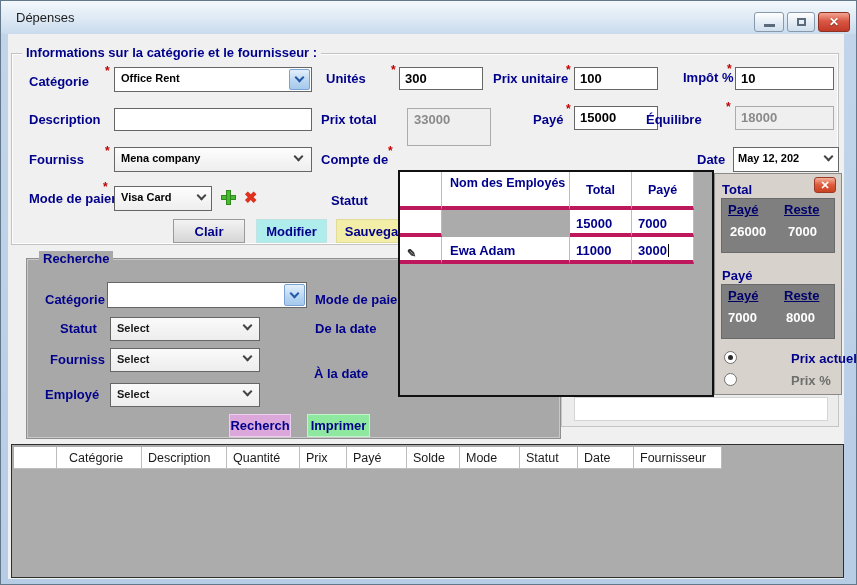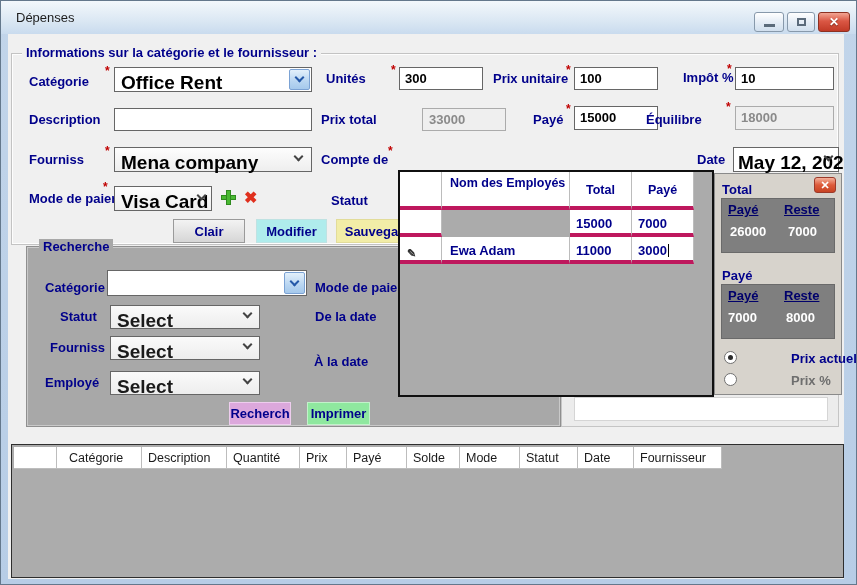--- a/index.html
+++ b/index.html
@@ -27,21 +27,21 @@
   .legend { position:absolute; left:10px; top:-9px; padding:0 4px; background:#f0f0f0;
     font-size:13px; font-weight:bold; color:#00008B; white-space:nowrap; }
 
   .lbl { position:absolute; font-size:13px; font-weight:bold; color:#00008B; white-space:nowrap; }
   .star { position:absolute; font-size:12px; font-weight:bold; color:#C00000; }
 
   .tb { position:absolute; background:#fff; border:1px solid #666; font-size:13px; font-weight:bold;
     color:#000; padding:3px 5px 0 5px; overflow:hidden; white-space:nowrap; }
   .tb.disabled { background:#efefef; color:#8a8a8a; border-color:#ababab; }
 
-  .combo { position:absolute; background:#fff; border:1px solid #666; font-size:19px; font-weight:bold; color:#000; }
+  .combo { position:absolute; background:#fff; border:1px solid #666; font-size:11px; font-weight:bold; color:#000; }
   .combo .txt { position:absolute; left:6px; top:4px; white-space:nowrap; }
   .dd-blue { position:absolute; right:1px; top:1px; bottom:1px; width:21px;
     background:linear-gradient(#e3f0fb,#b8d5f1 60%,#a5c9ec); border:1px solid #7ba2d4; border-radius:2px;
     display:flex; align-items:center; justify-content:center; }
   .combo.plain { background:linear-gradient(#fdfdfd,#eeeeee); }
   .chev { width:7px; height:7px; border-right:2px solid #444; border-bottom:2px solid #444;
     transform:rotate(45deg); margin-top:-4px; }
   .chev.blue { border-color:#2458a8; }
   .chev.abs { position:absolute; right:9px; top:9px; }
 
@@ -53,21 +53,21 @@
   .btn.recherch { background:#DCA8DC; border-color:#eecdee; }
   .btn.imprimer { background:#8FE89F; border-color:#c2f2ca; }
 
   
   .plus-icon { position:absolute; width:17px; height:17px; }
   .plus-icon .ph { position:absolute; left:1px; top:6px; width:15px; height:5px; background:#49b832; border:1px solid #2f8a1e; }
   .plus-icon .pv { position:absolute; left:6px; top:1px; width:5px; height:15px; background:#49b832; border:1px solid #2f8a1e; }
   .x-icon { position:absolute; color:#E0301E; font-size:16px; font-weight:bold; line-height:1; }
 
   
-  .recherche { position:absolute; left:18px; top:212px; width:535px; height:181px;
+  .recherche { position:absolute; left:18px; top:224px; width:535px; height:181px;
     background:#A8A8A8; border:1px solid #8f8f8f; box-shadow:inset 0 0 0 1px #c9c9c9; z-index:10; }
   .recherche .legend2 { position:absolute; left:12px; top:-8px; padding:0 4px; background:#A8A8A8;
     font-size:13px; font-weight:bold; color:#00008B; }
   .combo.select { background:linear-gradient(#fafafa,#ededed); }
 
   
   .popup { position:absolute; left:390px; top:136px; width:316px; height:227px;
     background:#ABABAB; border:2px solid #101010; z-index:60; }
   .pcell { position:absolute; background:#fff; border-right:1px solid #bcbcbc; border-bottom:4px solid #be185d;
     font-size:13px; font-weight:bold; color:#00008B; overflow:hidden; }
@@ -139,21 +139,21 @@
     <span class="lbl" style="left:485px; top:37px;">Prix unitaire</span>
     <span class="star" style="left:558px; top:29px;">*</span>
     <div class="tb" style="left:566px; top:33px; width:84px; height:23px;">100</div>
     <span class="lbl" style="left:675px; top:36px;">Impôt %</span>
     <span class="star" style="left:719px; top:28px;">*</span>
     <div class="tb" style="left:727px; top:33px; width:99px; height:23px;">10</div>
 
     <span class="lbl" style="left:21px; top:78px;">Description</span>
     <div class="tb" style="left:106px; top:74px; width:198px; height:23px;"></div>
     <span class="lbl" style="left:313px; top:78px;">Prix total</span>
-    <div class="tb disabled" style="left:414px; top:74px; width:84px; height:23px;padding-left:6px;">33000</div>
+    <div class="tb disabled" style="left:399px; top:74px; width:84px; height:38px;padding-left:6px;">33000</div>
     <span class="lbl" style="left:525px; top:78px;">Payé</span>
     <span class="star" style="left:558px; top:68px;">*</span>
     <div class="tb" style="left:566px; top:72px; width:84px; height:24px;">15000</div>
     <span class="lbl" style="left:638px; top:78px;">Équilibre</span>
     <span class="star" style="left:718px; top:66px;">*</span>
     <div class="tb disabled" style="left:727px; top:72px; width:99px; height:24px;">18000</div>
 
     <span class="lbl" style="left:21px; top:118px;">Fourniss</span>
     <span class="star" style="left:97px; top:110px;">*</span>
     <div class="combo plain" style="left:106px; top:113px; width:198px; height:25px;">

